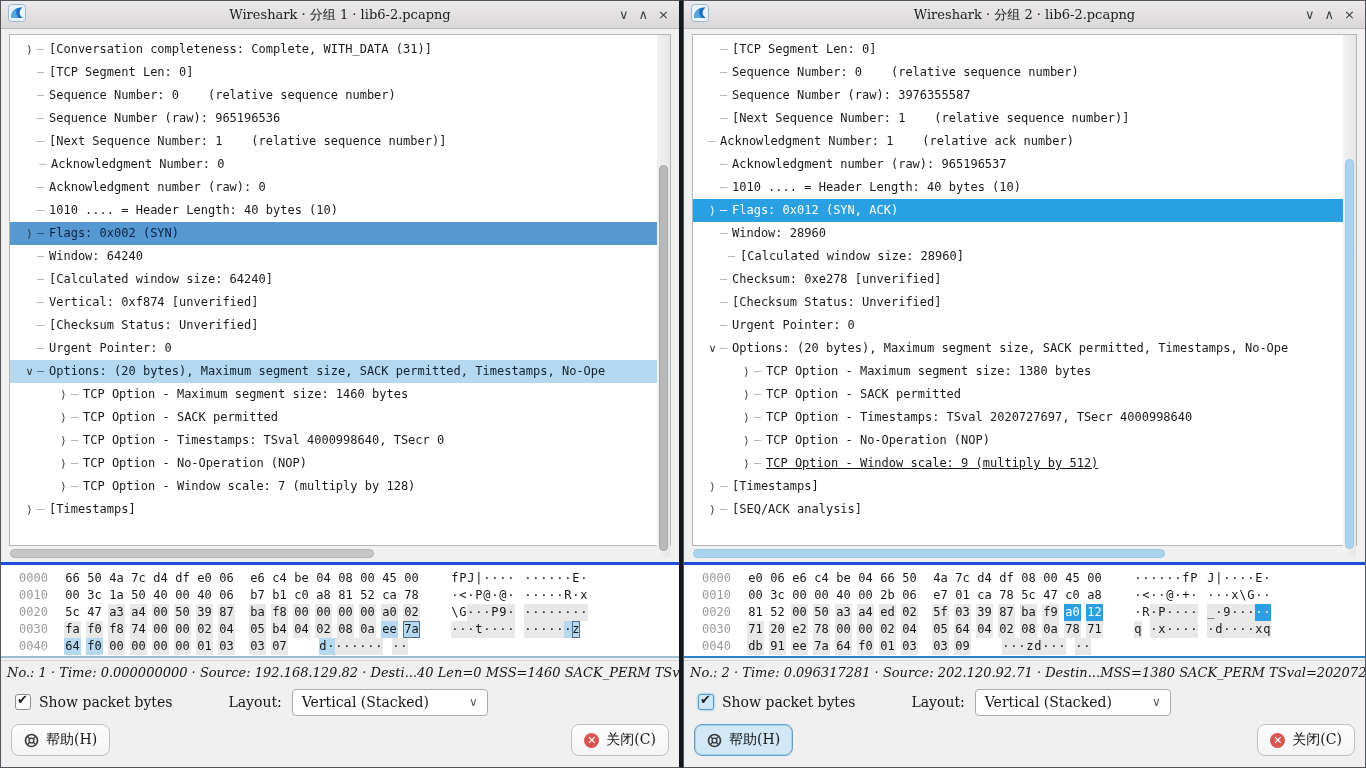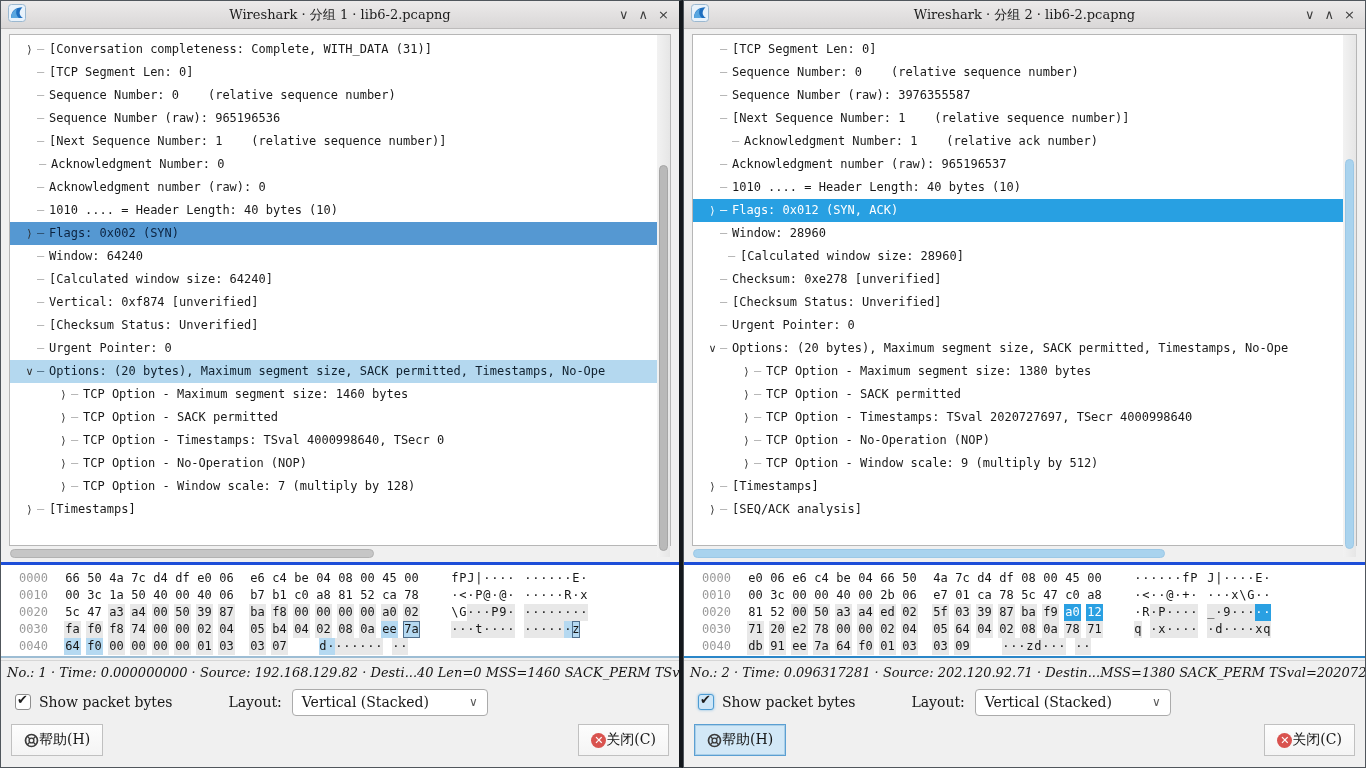--- a/index.html
+++ b/index.html
@@ -69,23 +69,23 @@
                      font-family:"DejaVu Sans", sans-serif; }
   .window.right .checkbox { background:#cfe7f8; border-color:#4d9bd2; box-shadow:0 0 3px #7db9e2; }
   .cb-label { font-size:14px; color:#161616; margin-left:8px; }
   .layout-label { font-size:14px; color:#161616; margin-left:56px; }
   .select { width:196px; height:27px; background:#fff; border:1px solid #ababab; border-radius:4px;
             margin-left:10px; font-size:14px; color:#161616; line-height:25px; padding-left:9px; position:relative; }
   .select .chev { position:absolute; right:9px; top:0; color:#5a5a5a; font-family:"DejaVu Sans", sans-serif; font-size:12px; }
 
   
   .buttons { position:absolute; left:0; right:0; top:723px; height:34px; }
-  .btn { position:absolute; height:32px; border:1px solid #c0c0c0; border-radius:0;
+  .btn { position:absolute; height:32px; border:1px solid #c0c0c0; border-radius:8px;
          background:linear-gradient(#fdfdfd,#f4f4f4); font-size:14px; color:#141414;
-         display:flex; align-items:center; padding:0 12px; }
+         display:flex; align-items:center; padding:0 12px; gap:7px; }
   .btn-help { left:10px; }
   .window.right .btn-help { background:#d2e8f7; border-color:#5b9fd2; box-shadow:0 0 0 1px #aacfe8 inset; }
   .btn-close { right:10px; }
   .close-glyph { width:15px; height:15px; border-radius:50%; background:#d9534f; color:#fff; font-size:11px;
                  line-height:15px; text-align:center; font-family:"DejaVu Sans", sans-serif; font-weight:bold; }
 </style>
 </head>
 <body>
 
 <div class="window left">
@@ -183,35 +183,35 @@
       <span>∧</span>
       <span>×</span>
     </span>
   </div>
 
   <div class="tree-pane">
       <div class="trow" style="padding-left: 12px;"><span class="exp"></span><span class="dash">–</span><span class="tlabel">[TCP Segment Len: 0]</span></div>
       <div class="trow" style="padding-left: 12px;"><span class="exp"></span><span class="dash">–</span><span class="tlabel">Sequence Number: 0    (relative sequence number)</span></div>
       <div class="trow" style="padding-left: 12px;"><span class="exp"></span><span class="dash">–</span><span class="tlabel">Sequence Number (raw): 3976355587</span></div>
       <div class="trow" style="padding-left: 12px;"><span class="exp"></span><span class="dash">–</span><span class="tlabel">[Next Sequence Number: 1    (relative sequence number)]</span></div>
-      <div class="trow" style="padding-left: 24px;"><span class="exp"></span><span class="dash">–</span><span class="tlabel">Acknowledgment Number: 1    (relative ack number)</span></div>
+      <div class="trow" style="padding-left: 0;"><span class="exp"></span><span class="dash">–</span><span class="tlabel">Acknowledgment Number: 1    (relative ack number)</span></div>
       <div class="trow" style="padding-left: 12px;"><span class="exp"></span><span class="dash">–</span><span class="tlabel">Acknowledgment number (raw): 965196537</span></div>
       <div class="trow" style="padding-left: 12px;"><span class="exp"></span><span class="dash">–</span><span class="tlabel">1010 .... = Header Length: 40 bytes (10)</span></div>
       <div class="trow sel-a" style="padding-left: 12px;"><span class="exp">⟩</span><span class="dash">–</span><span class="tlabel">Flags: 0x012 (SYN, ACK)</span></div>
       <div class="trow" style="padding-left: 12px;"><span class="exp"></span><span class="dash">–</span><span class="tlabel">Window: 28960</span></div>
       <div class="trow" style="padding-left: 20px;"><span class="exp"></span><span class="dash">–</span><span class="tlabel">[Calculated window size: 28960]</span></div>
       <div class="trow" style="padding-left: 12px;"><span class="exp"></span><span class="dash">–</span><span class="tlabel">Checksum: 0xe278 [unverified]</span></div>
       <div class="trow" style="padding-left: 12px;"><span class="exp"></span><span class="dash">–</span><span class="tlabel">[Checksum Status: Unverified]</span></div>
       <div class="trow" style="padding-left: 12px;"><span class="exp"></span><span class="dash">–</span><span class="tlabel">Urgent Pointer: 0</span></div>
       <div class="trow" style="padding-left: 12px;"><span class="exp">∨</span><span class="dash">–</span><span class="tlabel">Options: (20 bytes), Maximum segment size, SACK permitted, Timestamps, No-Ope</span></div>
       <div class="trow" style="padding-left: 46px;"><span class="exp">⟩</span><span class="dash">–</span><span class="tlabel">TCP Option - Maximum segment size: 1380 bytes</span></div>
       <div class="trow" style="padding-left: 46px;"><span class="exp">⟩</span><span class="dash">–</span><span class="tlabel">TCP Option - SACK permitted</span></div>
       <div class="trow" style="padding-left: 46px;"><span class="exp">⟩</span><span class="dash">–</span><span class="tlabel">TCP Option - Timestamps: TSval 2020727697, TSecr 4000998640</span></div>
       <div class="trow" style="padding-left: 46px;"><span class="exp">⟩</span><span class="dash">–</span><span class="tlabel">TCP Option - No-Operation (NOP)</span></div>
-      <div class="trow" style="padding-left: 46px;"><span class="exp">⟩</span><span class="dash">–</span><span class="tlabel">TCP Option - Window scale: 9 (multiply by 512)</span></div>
+      <div class="trow" style="padding-left: 46px; text-decoration: underline;"><span class="exp">⟩</span><span class="dash">–</span><span class="tlabel">TCP Option - Window scale: 9 (multiply by 512)</span></div>
       <div class="trow" style="padding-left: 12px;"><span class="exp">⟩</span><span class="dash">–</span><span class="tlabel">[Timestamps]</span></div>
       <div class="trow" style="padding-left: 12px;"><span class="exp">⟩</span><span class="dash">–</span><span class="tlabel">[SEQ/ACK analysis]</span></div>
     </div>
   <div class="vscroll">
       <div class="vthumb blue" style="top:124px;height:390px;"></div>
     </div>
   <div class="hscroll">
       <div class="hthumb blue" style="left:1px;width:472px;"></div>
     </div>
 

